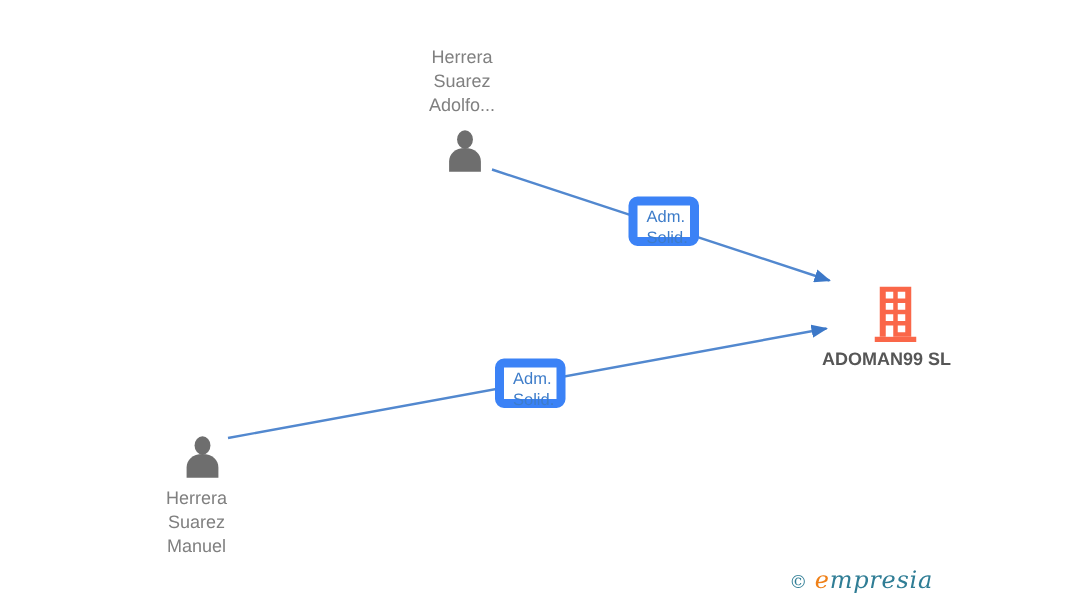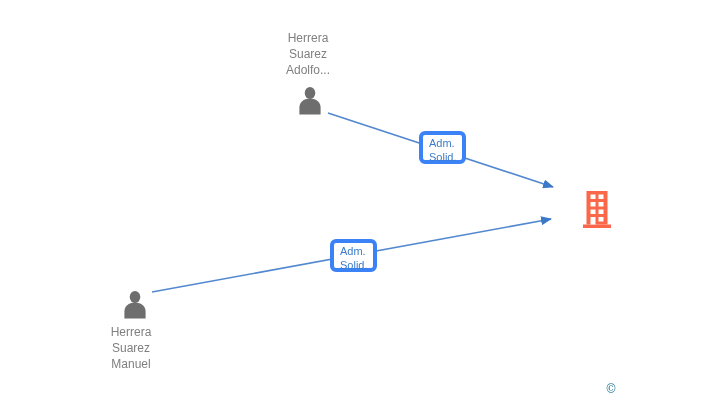--- a/index.html
+++ b/index.html
@@ -16,21 +16,21 @@
   .company-label{position:absolute;left:531px;top:232px;width:120px;text-align:center;
       font-size:12px;font-weight:bold;color:#565656;cursor:pointer;}
 
   .node-icon{position:absolute;cursor:pointer;}
   .person-top{left:295px;top:86px;width:30px;height:31px;}
   .person-bottom{left:120px;top:290px;width:30px;height:31px;}
   .company-icon{left:583px;top:191px;width:28px;height:37px;}
   .node-icon svg{display:block;width:100%;height:100%;}
 
   .edge-label{position:absolute;box-sizing:border-box;width:47px;height:33px;
-      background:#ffffff;border:4px solid #3b82f6;border-radius:6px;
+      background:#ffffff;border:6px solid #3b82f6;border-radius:6px;
       color:#3d7cc9;font-size:11px;line-height:14px;padding:1px 0 0 6px;
       white-space:pre-line;}
   .edge-label.e1{left:419px;top:131px;}
   .edge-label.e2{left:330px;top:239px;}
 
   .logo{position:absolute;right:6px;bottom:4px;display:flex;align-items:baseline;
       font-family:"DejaVu Serif",serif;}
   .logo-copy{color:#2f7d95;font-size:12px;margin-right:5px;font-style:normal;}
   .logo-text{font-style:italic;font-size:16px;letter-spacing:0.5px;}
   .logo-e{color:#ef8018;}
@@ -78,23 +78,25 @@
       <rect x="7.5" y="3.5" width="5" height="4.5" fill="#ffffff"></rect>
       <rect x="15.5" y="3.5" width="5" height="4.5" fill="#ffffff"></rect>
       <rect x="7.5" y="11" width="5" height="4.5" fill="#ffffff"></rect>
       <rect x="15.5" y="11" width="5" height="4.5" fill="#ffffff"></rect>
       <rect x="7.5" y="18.5" width="5" height="4.5" fill="#ffffff"></rect>
       <rect x="15.5" y="18.5" width="5" height="4.5" fill="#ffffff"></rect>
       <rect x="15.5" y="26" width="5" height="4.5" fill="#ffffff"></rect>
       <rect x="7.5" y="26" width="5" height="7.5" fill="#ffffff"></rect>
     </svg>
   </div>
+  <div class="company-label">ADOMAN99 SL</div>
 
   <div class="edge-label e1">Adm.
 Solid.</div>
   <div class="edge-label e2">Adm.
 Solid.</div>
 
   <div class="logo">
     <span class="logo-copy">©</span>
+    <span class="logo-text"><span class="logo-e">e</span><span class="logo-rest">mpresia</span></span>
   </div>
 
 </div>
 
 </body></html>

